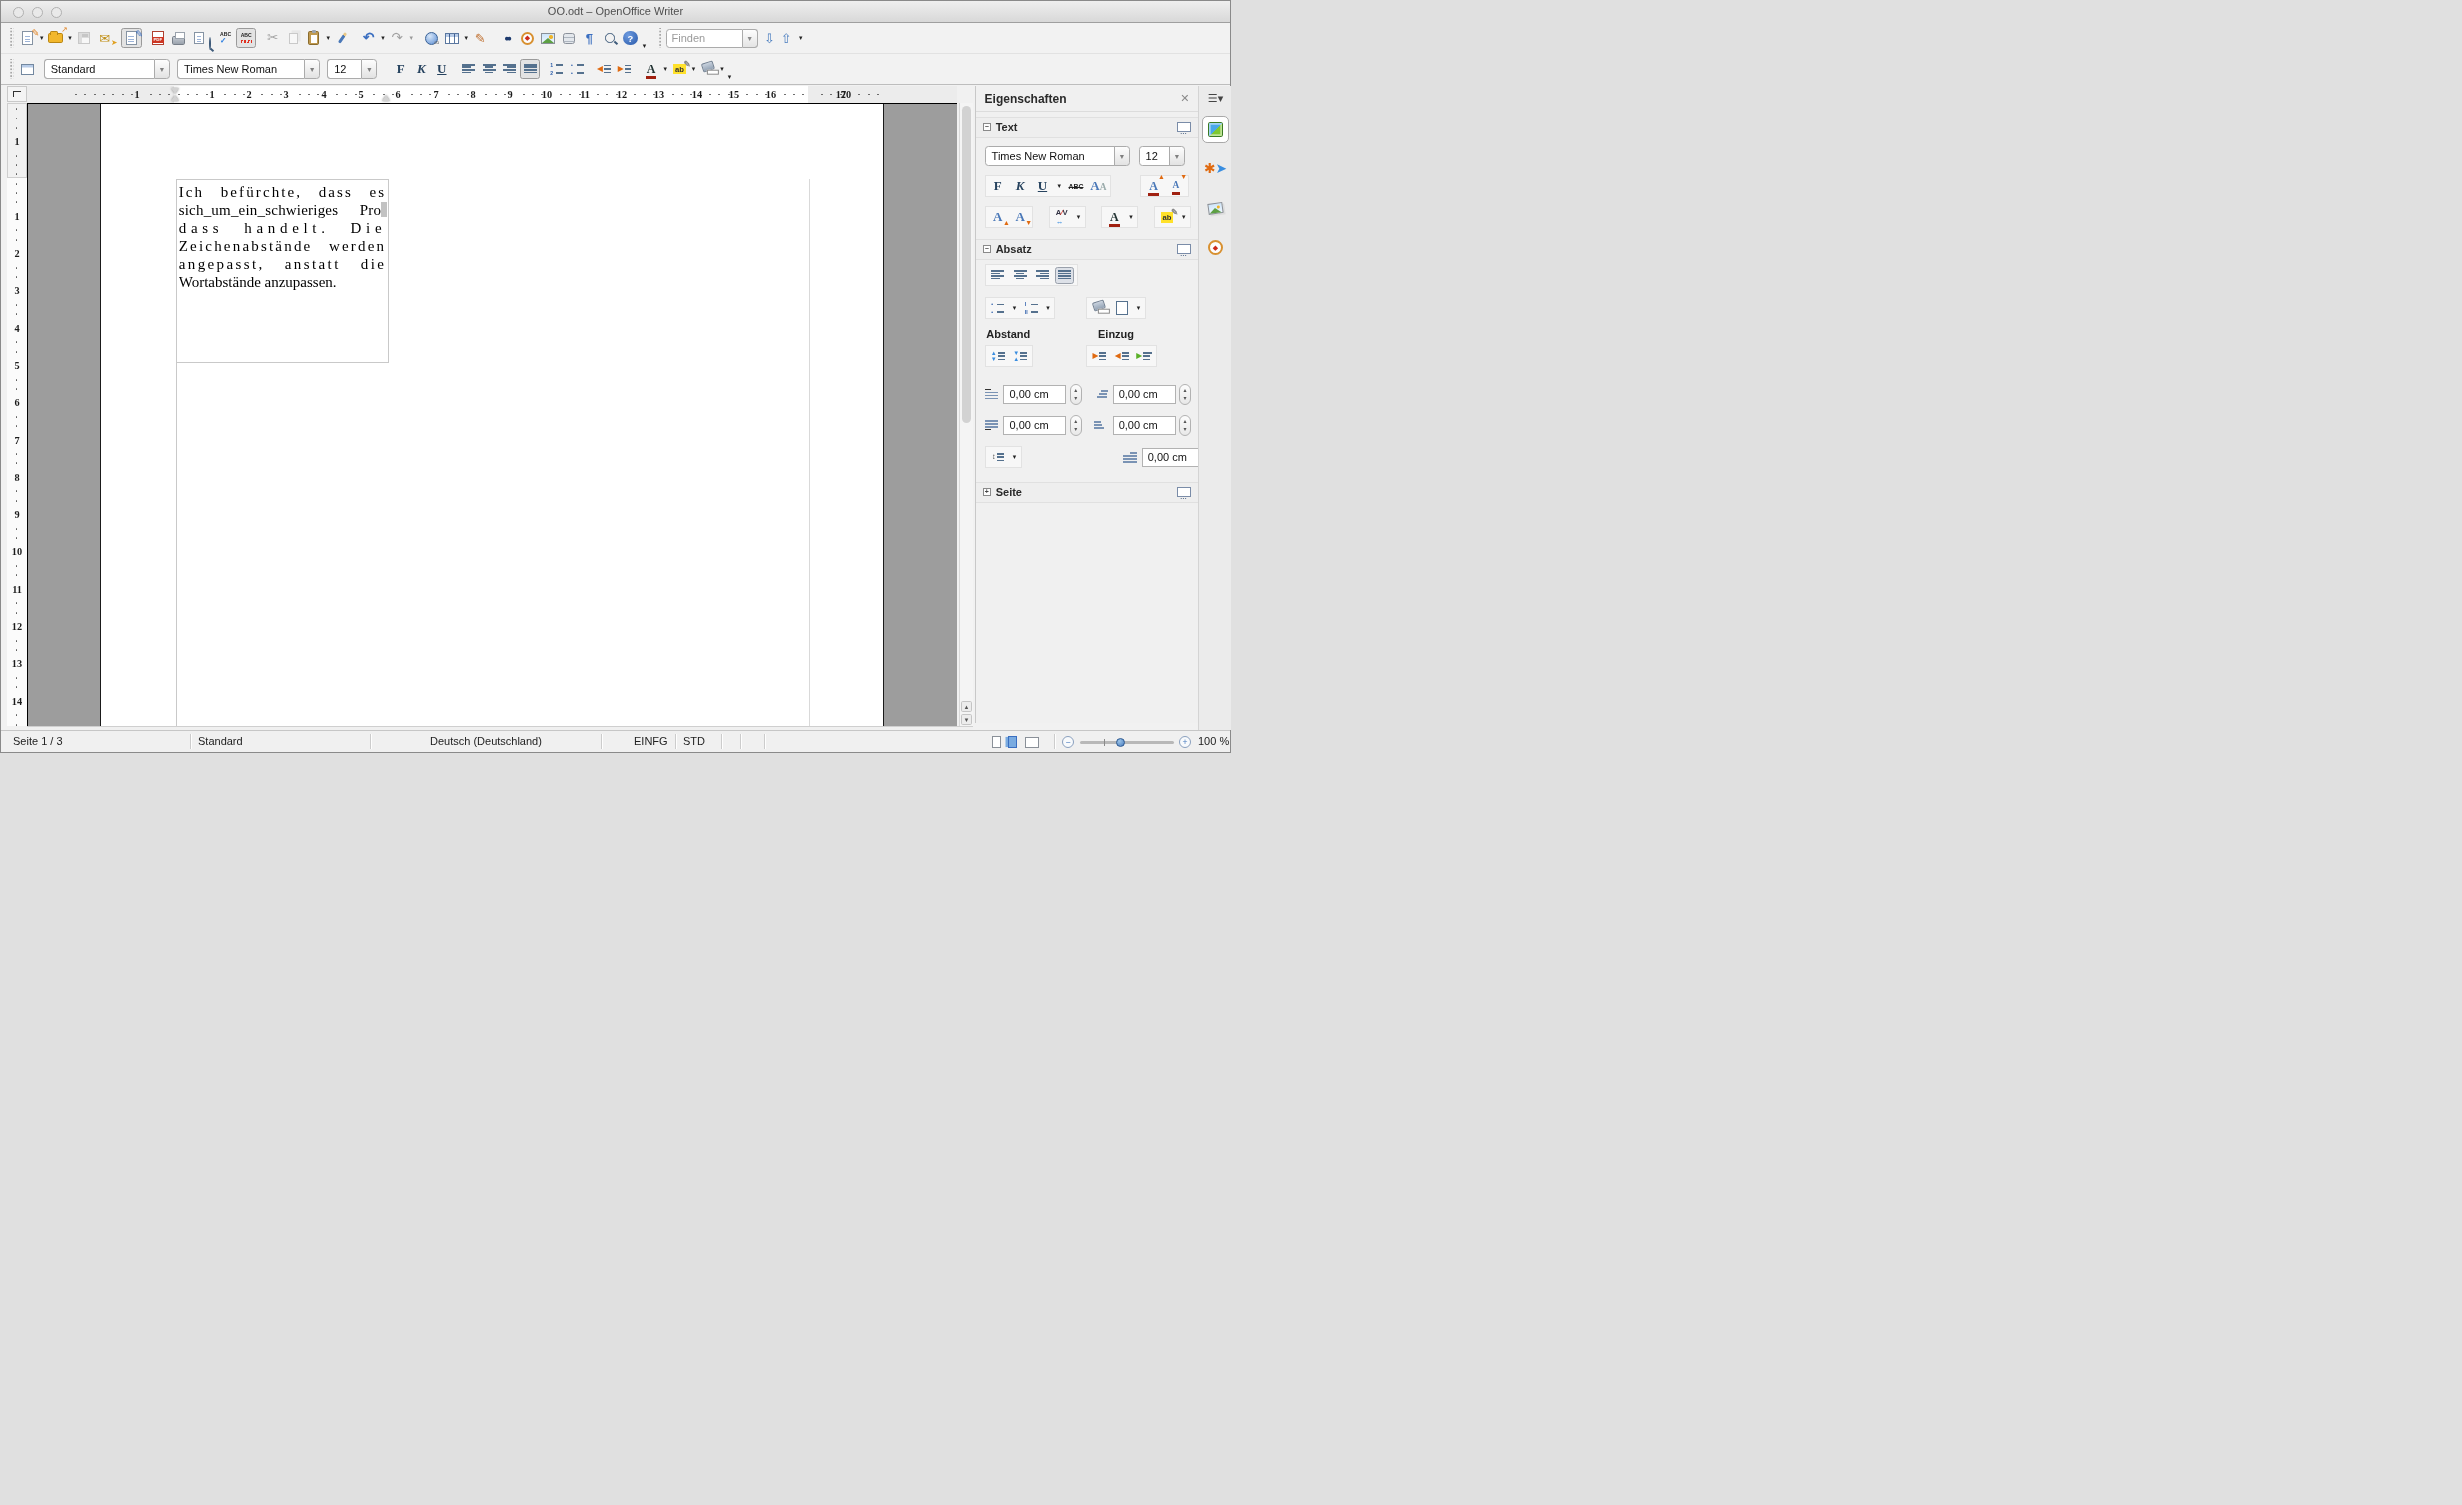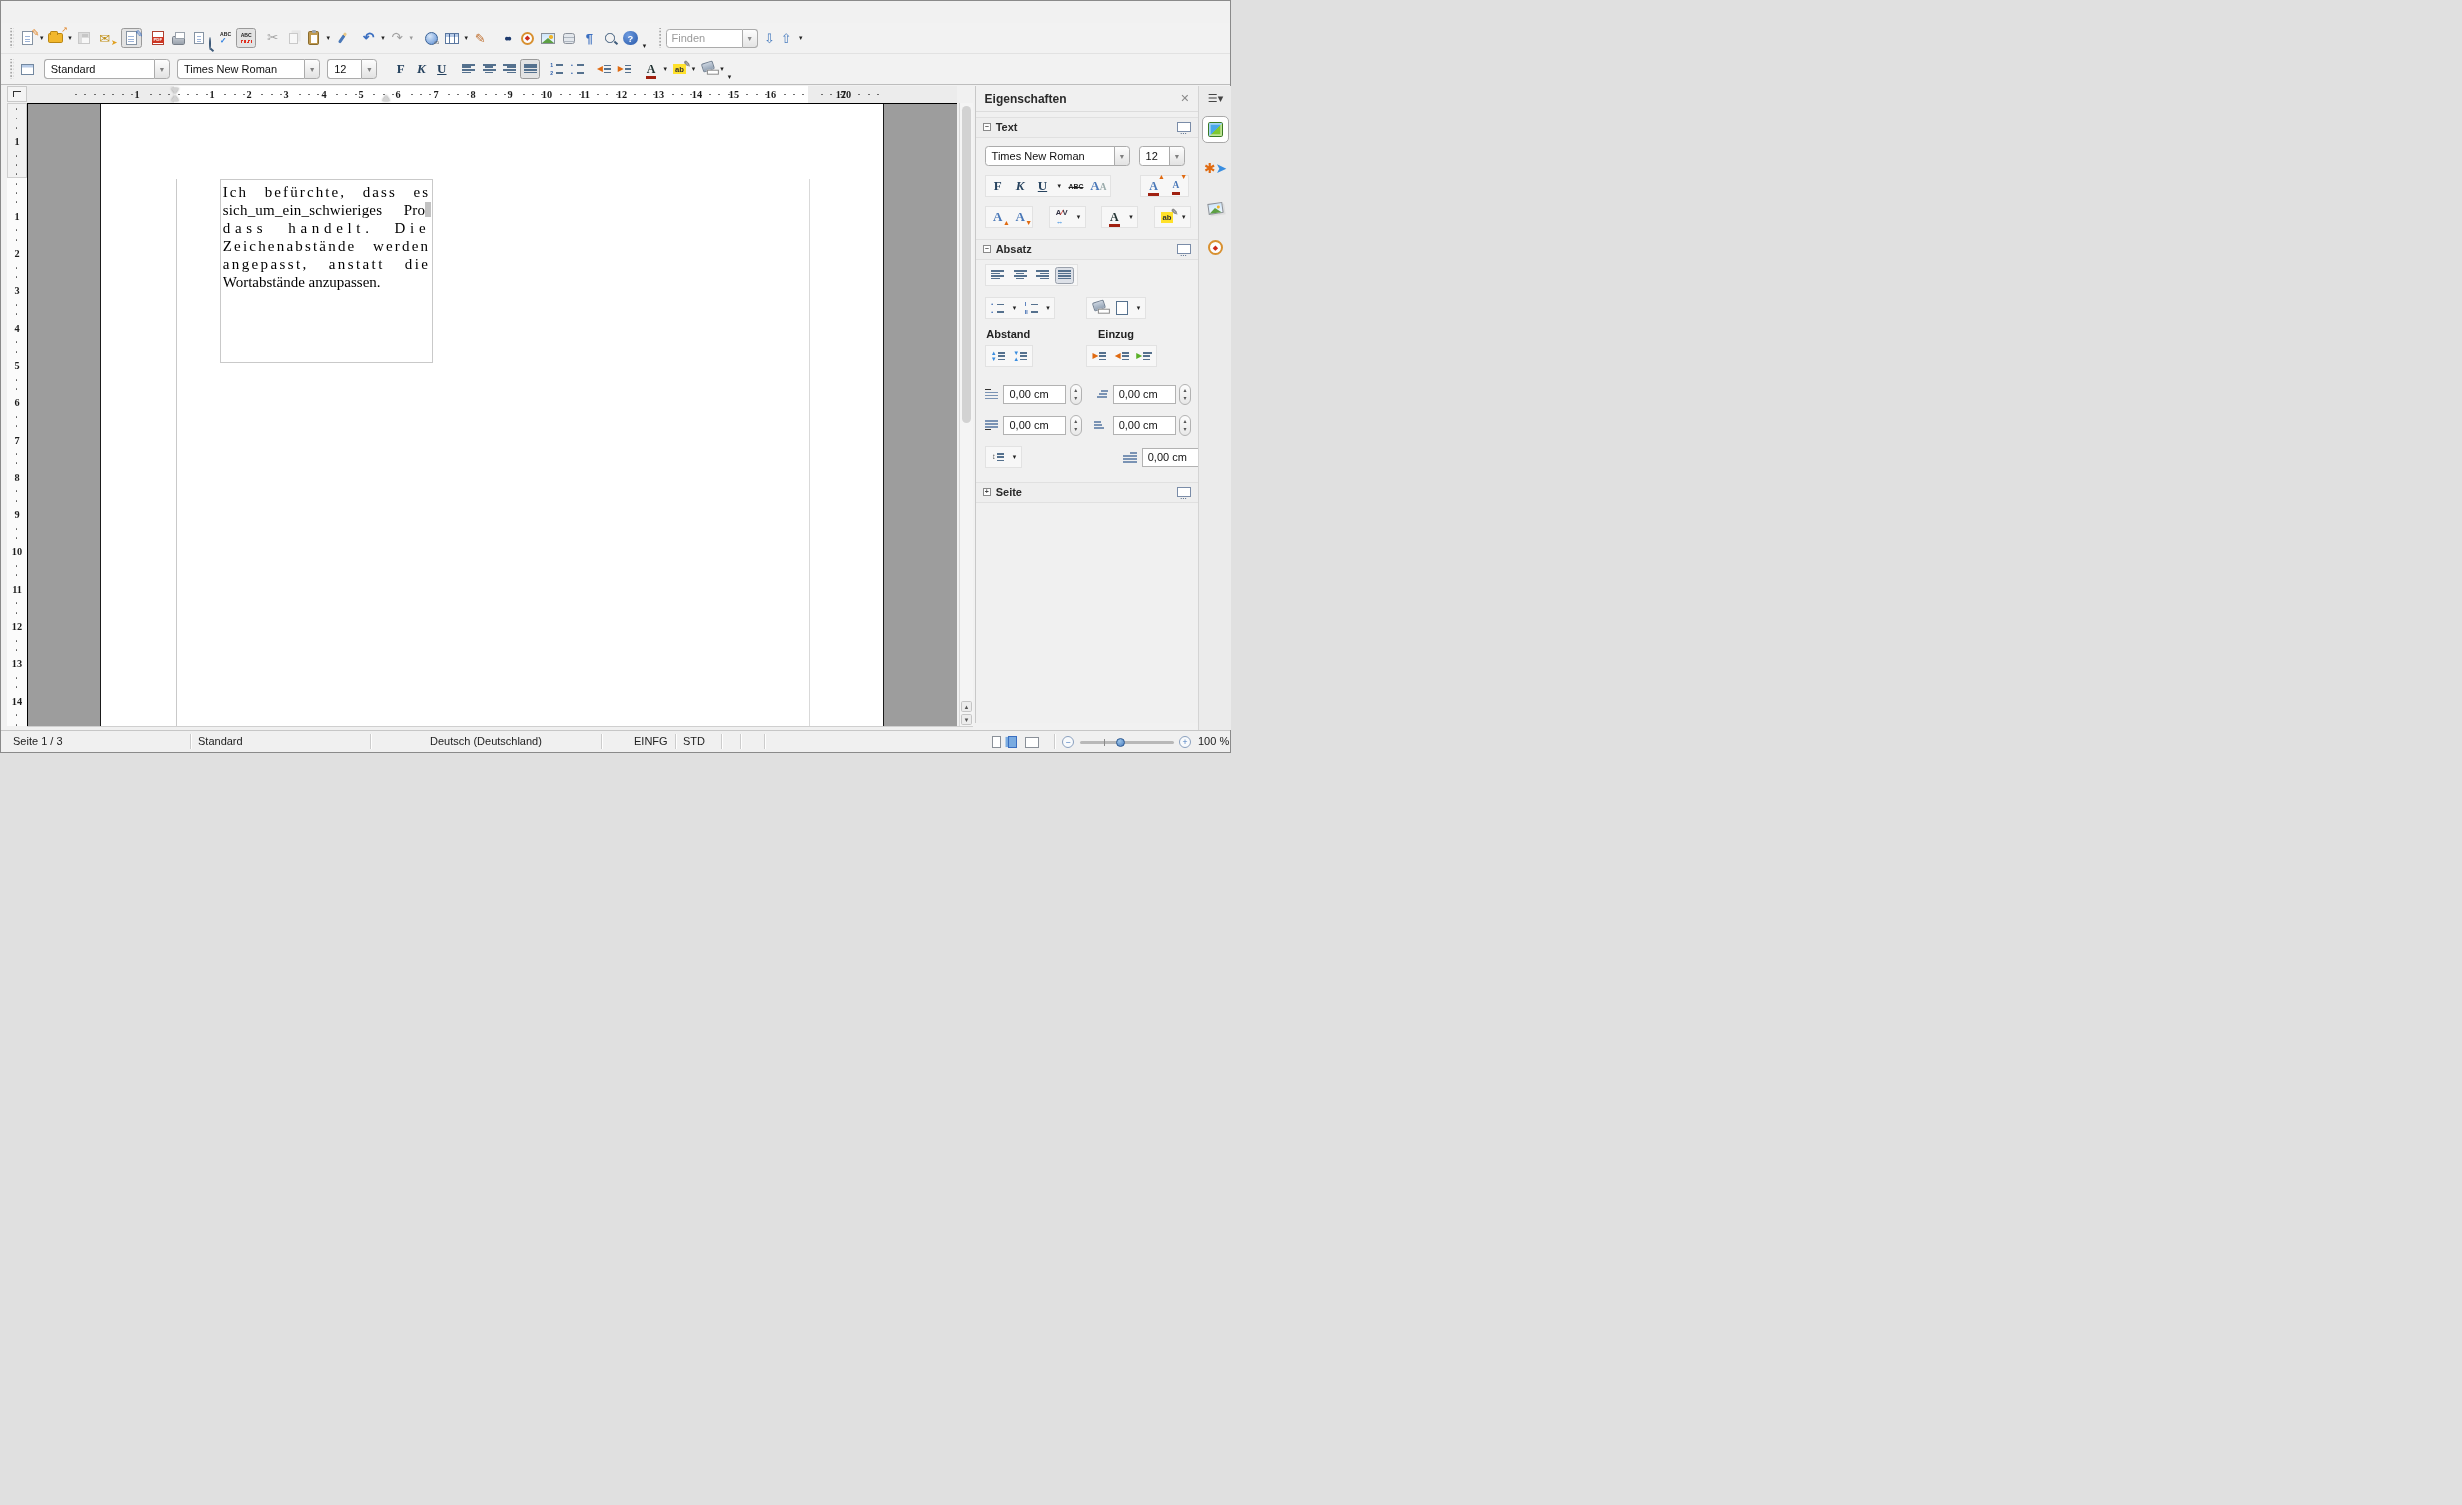--- a/index.html
+++ b/index.html
@@ -140,21 +140,21 @@
   #vruler .margin { position:absolute; left:0; right:0; top:0; height:75px; background:#f1f1f1;
     border:0.9px solid #cecece; }
   #vruler .rnum { left:50%; top:auto; transform:translate(-50%,-50%); }
 
   
   #canvas { position:absolute; left:26px; top:102px; width:930px; height:623px; background:#9d9d9d;
     border-top:0.9px solid #000; border-left:0.9px solid #000; overflow:hidden; }
   #page { position:absolute; left:72px; top:0; width:784px; height:623px; background:#fff;
     border-left:0.9px solid #1a1a1a; border-right:0.9px solid #1a1a1a; }
   .tbound { position:absolute; background:#c9c9c9; }
-  #frame { position:absolute; left:75px; top:75px; width:213px; height:184px; border:0.9px solid #c9c9c9; padding:2.6px 1.7px;margin-left:44px; }
+  #frame { position:absolute; left:75px; top:75px; width:213px; height:184px; border:0.9px solid #c9c9c9; padding:2.6px 1.7px; }
   .doc-line { font-family:"Liberation Serif", serif; font-size:15px; line-height:18px; color:#000;
     white-space:nowrap; overflow:hidden; }
   .jl { text-align:justify; text-align-last:justify; white-space:normal; height:18px; }
   #sel-blob { position:absolute; right:0.9px; top:22px; width:6px; height:15.4px; background:#c2c2c2; }
 
   
   #vscroll { position:absolute; left:958px; top:102px; width:13.7px; height:623px; background:#f4f4f4;
     border-left:0.9px solid #d8d8d8; }
   #vthumb { position:absolute; left:1.7px; top:2.6px; width:9.4px; height:317px; background:#d2d2d2; border-radius:5.1px; }
   .scr-btn { position:absolute; left:0.9px; width:11px; height:11px; font-size:6px; color:#555;
@@ -210,20 +210,26 @@
   #zoomthumb { position:absolute; width:9.4px; height:9.4px; border-radius:50%; top:6.9px;
     background:radial-gradient(circle at 35% 30%, #9cc4e8, #4a7dbf); border:0.9px solid #2d5a92; }
   .zbtn { position:absolute; top:5.1px; width:12px; height:12px; border-radius:50%; border:0.9px solid #8aa0be;
     color:#4a7dbf; font-size:8.6px; display:flex; align-items:center; justify-content:center; background:#f8fafc; }
 </style>
 </head>
 <body>
 
 <div id="win">
 
+  <div id="titlebar">
+    <span class="tl" style="left:12px"></span>
+    <span class="tl" style="left:31px"></span>
+    <span class="tl" style="left:50px"></span>
+    <div id="title-text">OO.odt – OpenOffice Writer</div>
+  </div>
 
   <div id="toolbar1" class="toolbar">
     <span class="handle"></span>
     <span class="tbi">
         <span class="pg">
           <i></i>
         </span>
         <span class="ovl" style="right:-1.7px;top:0;color:#e08020">✎</span>
       </span>
     <span class="dd">▾</span>

